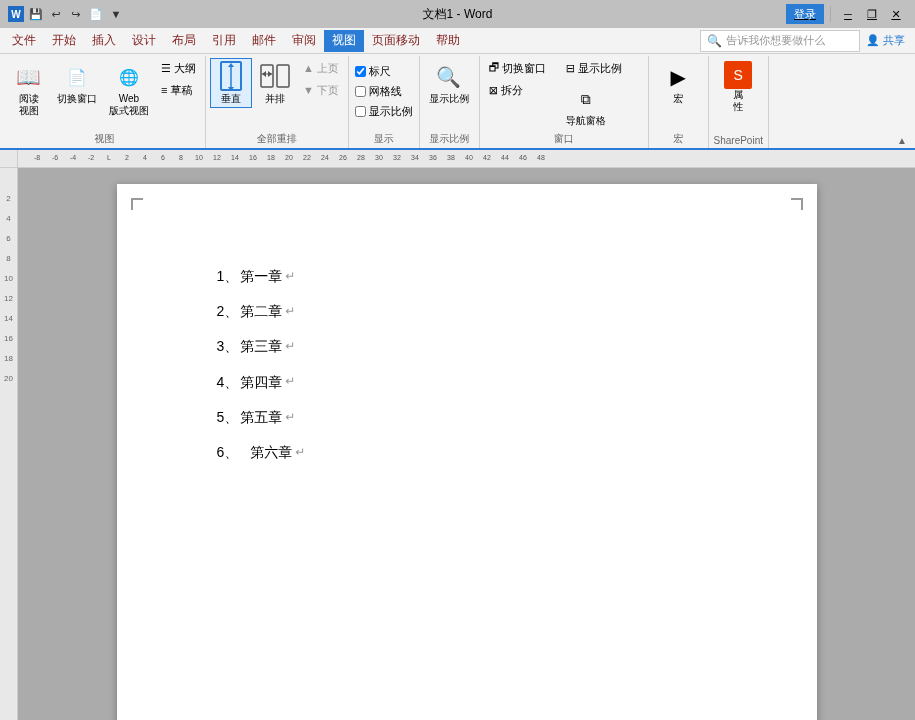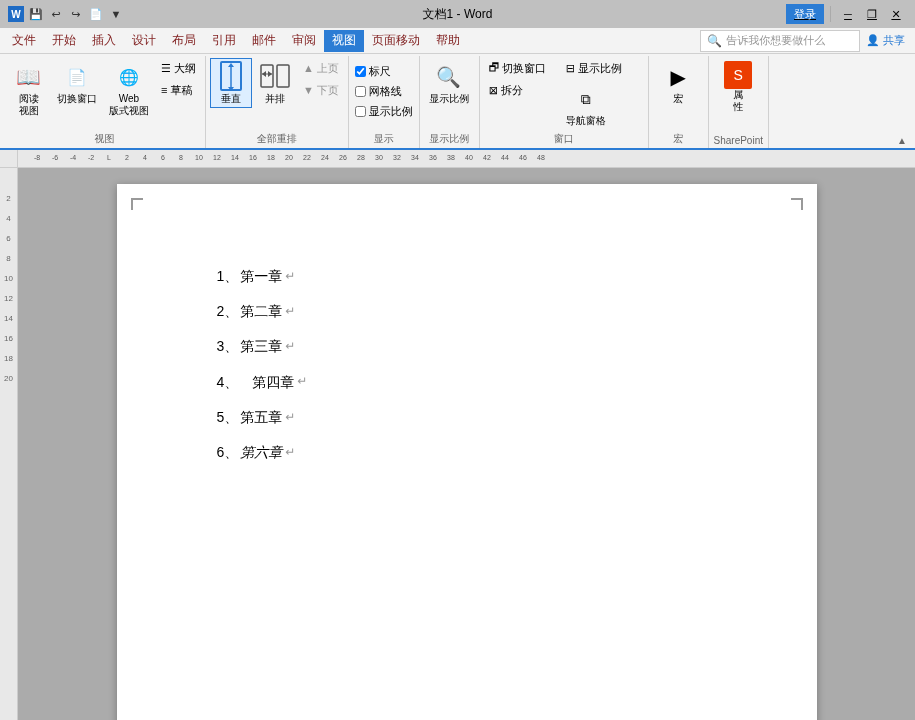--- a/index.html
+++ b/index.html
@@ -491,30 +491,30 @@
             <span style="margin-left:2px;">第二章</span>
             <span class="para-mark">↵</span>
           </div>
           <div class="doc-line">
             <span>3、</span>
             <span style="margin-left:2px;">第三章</span>
             <span class="para-mark">↵</span>
           </div>
           <div class="doc-line">
             <span>4、</span>
-            <span style="margin-left:14px;">第四章</span>
+            <span style="margin-left:2px;">第四章</span>
             <span class="para-mark">↵</span>
           </div>
           <div class="doc-line">
             <span>5、</span>
             <span style="margin-left:2px;">第五章</span>
             <span class="para-mark">↵</span>
           </div>
           <div class="doc-line">
             <span>6、</span>
-            <span style="margin-left:2px;font-style:italic;">第六章</span>
+            <span style="margin-left:12px;">第六章</span>
             <span class="para-mark">↵</span>
           </div>
         </div>
       </div>
     </div>
   </div>
 </div>
 
 </body></html>

